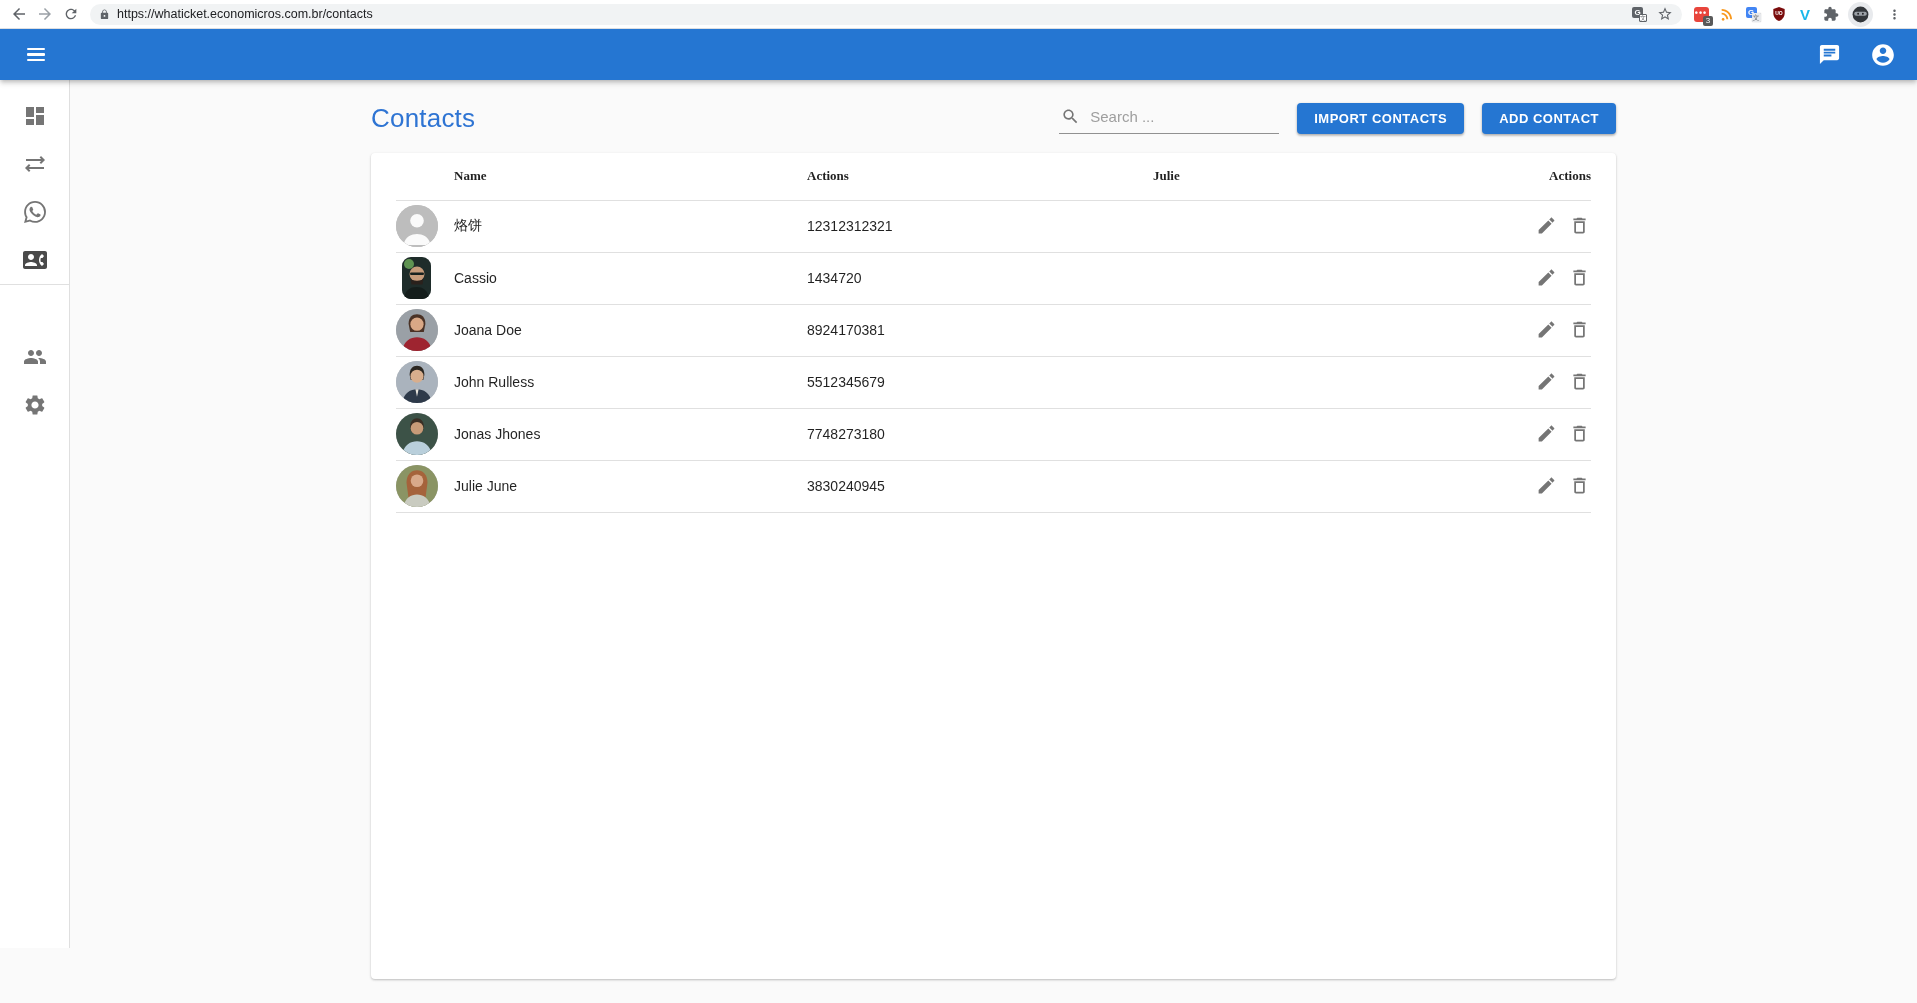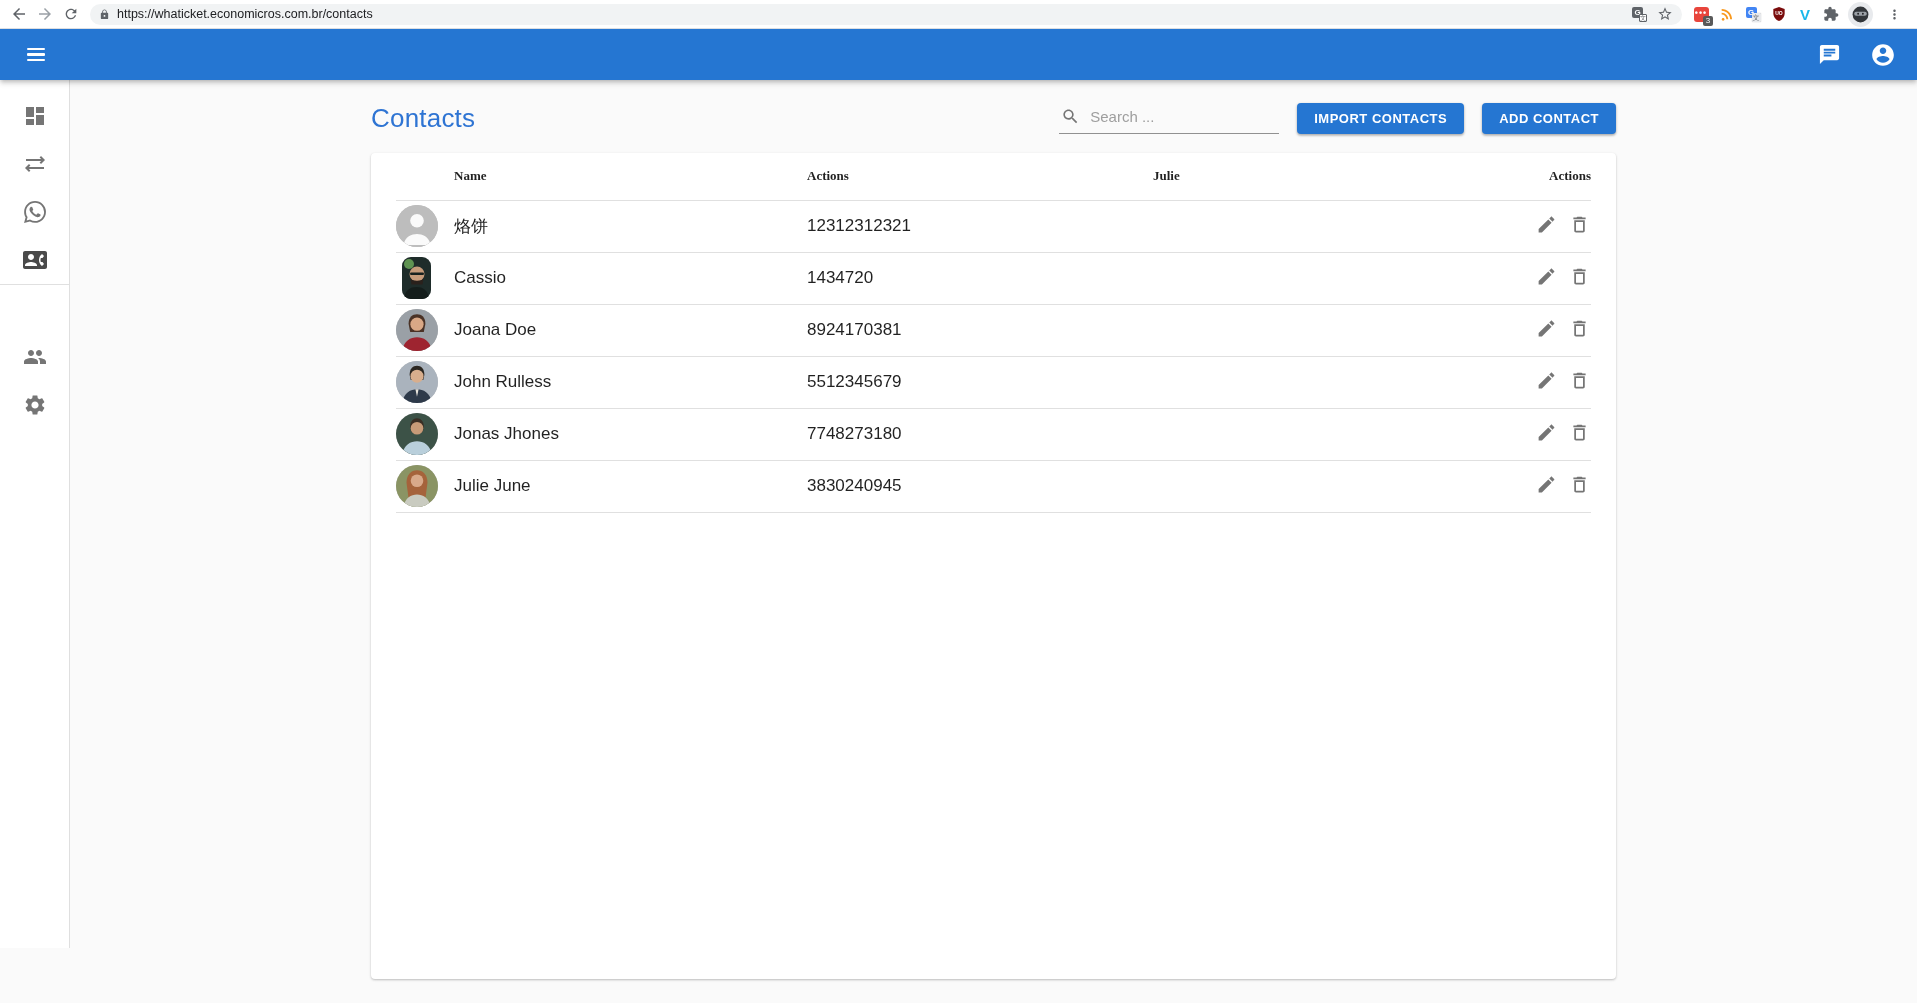--- a/index.html
+++ b/index.html
@@ -72,21 +72,21 @@
     font-family:inherit; cursor:pointer; box-shadow:0 1px 3px rgba(0,0,0,.25), 0 2px 2px rgba(0,0,0,.12);
   }
 
   
   .card {
     background:#fff; border-radius:4px; height:826px; margin-top:3px; padding:0 25px;
     box-shadow:0 1px 3px rgba(0,0,0,.12), 0 1px 2px rgba(0,0,0,.14);
   }
   table { width:100%; border-collapse:collapse; }
   col.c-avatar { width:58px; } col.c-name { width:353px; } col.c-wa { width:346px; } col.c-actions { width:130px; }
-  th, td { text-align:left; padding:0; font-size:17px; color:rgba(0,0,0,.87); border-bottom:1px solid #e0e0e0; }
+  th, td { text-align:left; padding:0; font-size:14px; color:rgba(0,0,0,.87); border-bottom:1px solid #e0e0e0; }
   th { height:47px; font-weight:bold; font-size:13px;font-family:Liberation Serif, serif; }
   td { height:52px; }
   th.actions, td.actions { text-align:right; }
   .avatar { width:42px; height:42px; border-radius:50%; overflow:hidden; background:#bdbdbd; }
   .avatar.rect { width:29px; height:42px; border-radius:9px; margin-left:6px; }
   .avatar svg { width:100%; height:100%; }
   .row-actions { display:inline-flex; gap:9px; color:#757575; }
   .icon-btn { width:24px; height:24px; display:flex; align-items:center; justify-content:center; cursor:pointer; }
 </style>
 </head>

